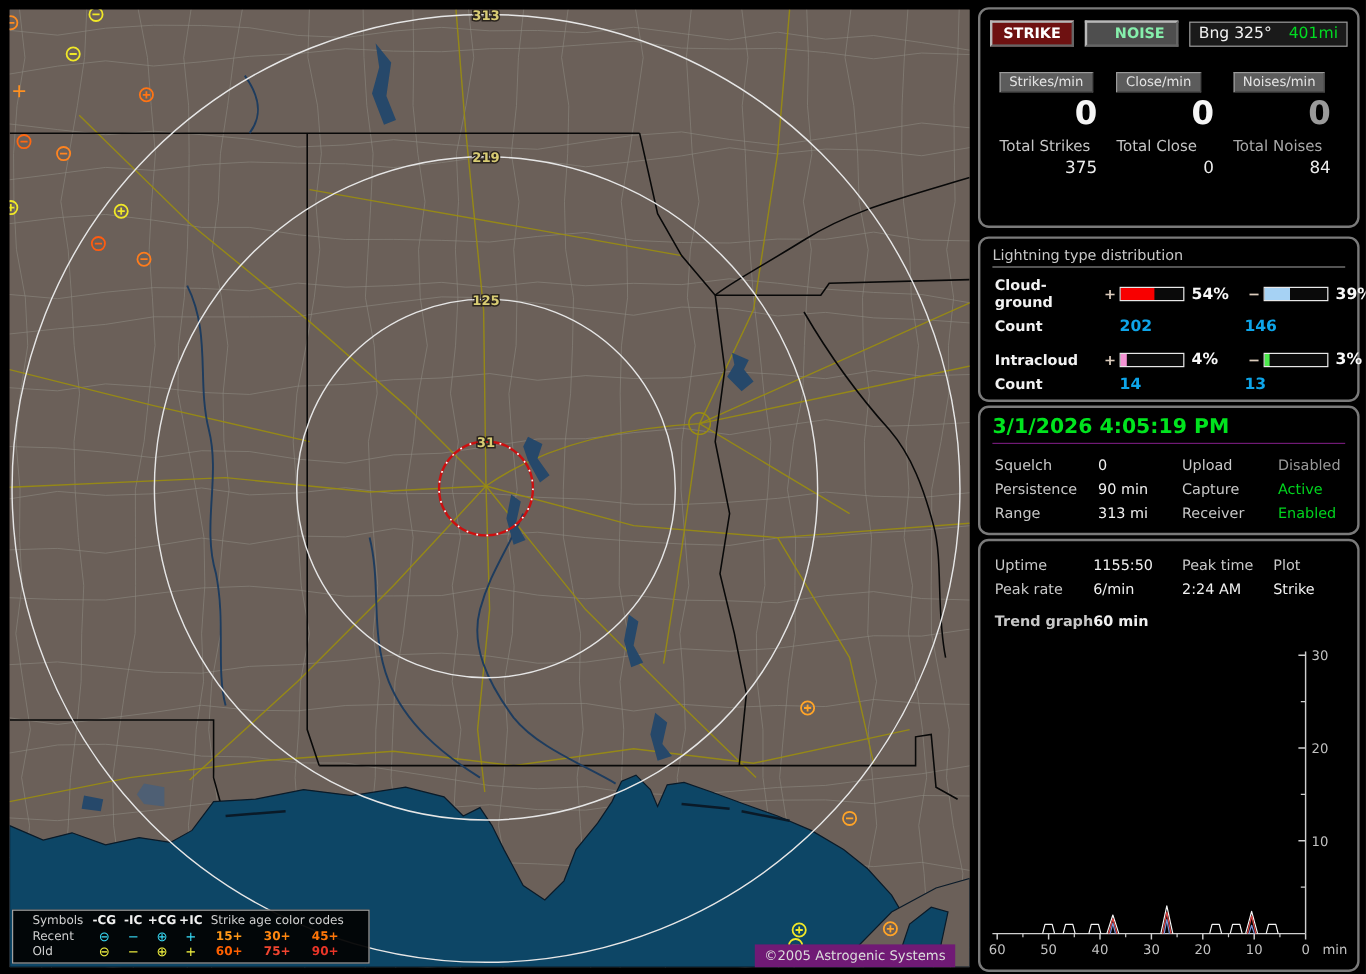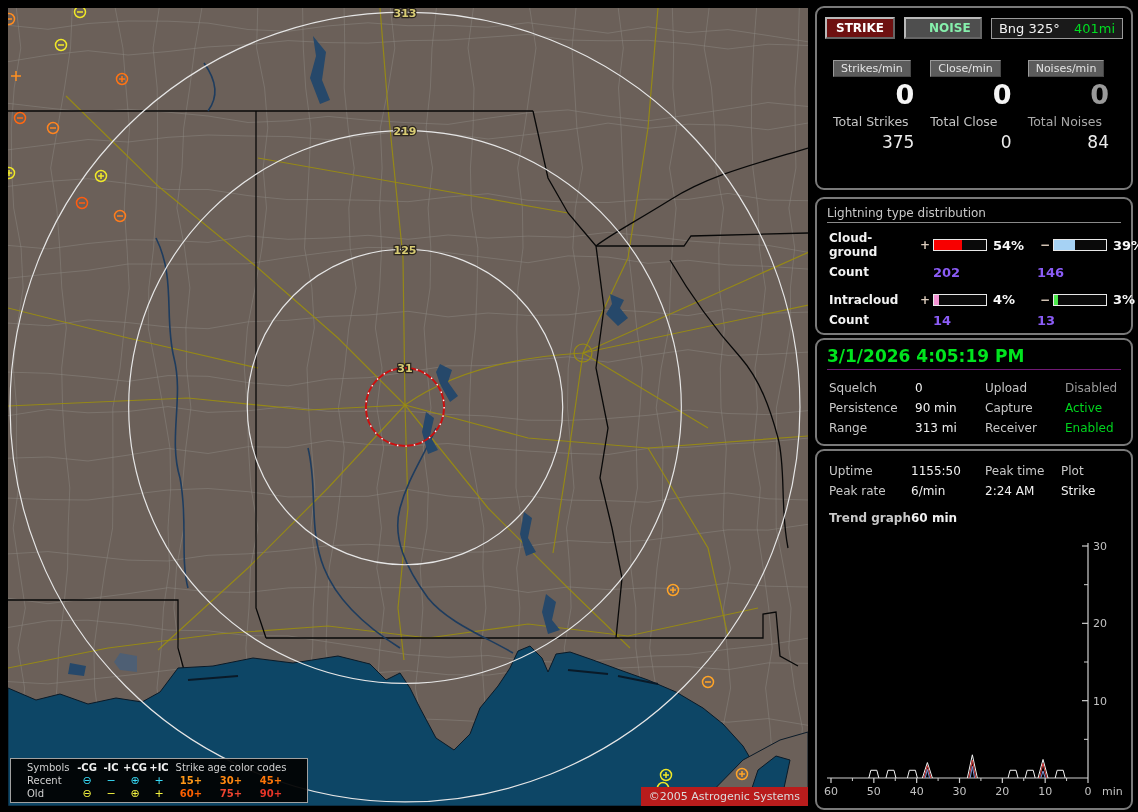--- a/index.html
+++ b/index.html
@@ -1,21 +1,21 @@
 <!DOCTYPE html>
 <html><head>
 <meta charset="utf-8">
 <style>
   html,body{margin:0;padding:0;background:#000;}
   body{width:1138px;height:812px;position:relative;overflow:hidden;
        font-family:"DejaVu Sans","Liberation Sans",sans-serif;color:#c8c8c8;}
   
   #map-area{position:absolute;left:8px;top:8px;width:800px;height:798px;background:#6b6059;}
   #map-svg{position:absolute;left:0;top:0;}
-  #credit-bar{position:absolute;right:0;bottom:0;background:#b91c1c;color:#dcdcdc;
+  #credit-bar{position:absolute;right:12px;bottom:0;background:#701a75;color:#dcdcdc;
               font-size:11px;padding:3px 8px;white-space:nowrap;}
   
   #legend{position:absolute;left:2px;bottom:3px;background:rgba(2,2,2,.94);
           border:1px solid #a0a0a0;padding:2px 16px;font-size:10px;line-height:13px;
           display:grid;grid-template-columns:48px 24px 24px 24px 24px 40px 40px 40px;}
   #legend .hd{color:#cfcfcf;}
   #legend .sym-hd{color:#f0f0f0;text-align:center;font-weight:bold;}
   #legend .age-title{grid-column:6/9;color:#cfcfcf;text-align:center;}
   #legend .sym{text-align:center;font-size:11px;line-height:13px;}
   #legend .age{text-align:center;font-weight:bold;}
@@ -33,32 +33,32 @@
            padding:2px 7px;font-size:13px;font-weight:normal;color:#f2f2f2;white-space:nowrap;}
   .bng-dist{color:#00dd22;margin-left:10px;}
   .counter-row{display:flex;margin:18px 6px 0 16px;}
   .counter-col{width:100px;margin-right:6px;}
   .minibtn{display:inline-block;background:#5c5c5c;color:#e4e4e4;font-size:11px;
            padding:1px 7px;border:1px outset #9a9a9a;}
   .bigval{font-size:27px;font-weight:bold;color:#f5f5f5;text-align:right;padding-right:10px;margin-top:2px;}
   .counter-col.dim .bigval{color:#9a9a9a;}
   .total-label{font-size:12.5px;color:#c4c4c4;margin-top:4px;white-space:nowrap;}
   .counter-col.dim .total-label{color:#a8a8a8;}
-  .total-val{font-size:17px;color:#ececec;text-align:right;padding-right:10px;margin-top:3px;}
+  .total-val{font-size:14px;color:#ececec;text-align:right;padding-right:10px;margin-top:3px;}
   
   #panel-dist{top:197px;height:134px;font-size:12px;}
   .dist-title{color:#c8c8c8;margin:7px 10px 0 10px;padding-bottom:2px;border-bottom:1px solid #8a8a8a;}
   .dist-grid{display:grid;grid-template-columns:88px 16px 56px 48px 16px 56px auto;
              align-items:center;margin:8px 4px 0 12px;}
   .dist-name{font-weight:bold;color:#f2f2f2;}
   .sign{color:#dcccbc;font-weight:bold;text-align:center;}
   .bar{display:block;height:10px;border:1px solid #e8e8e8;background:#0a0a0a;width:52px;}
   .bar-fill{display:block;height:100%;}
   .pct{font-weight:bold;color:#f8f8f8;font-size:13px;padding-left:4px;}
-  .cnt{font-weight:bold;color:#8b5cf6;font-size:13px;}
+  .cnt{font-weight:bold;color:#0ea5e9;font-size:13px;}
   .count-grid{display:grid;grid-template-columns:88px 16px 104px 120px;margin:6px 4px 0 12px;}
   
   #panel-status{top:338px;height:104px;}
   .datetime{color:#00e41e;font-weight:bold;font-size:17px;margin:6px 10px 0 10px;
             padding-bottom:3px;border-bottom:1px solid #701a75;}
   .status-grid{display:grid;grid-template-columns:86px 70px 80px auto;
                font-size:12px;line-height:20px;margin:8px 4px 0 12px;}
   .val{color:#f0f0f0;}
   .val-gray{color:#9a9a9a;}
   .val-green{color:#00d41e;}

